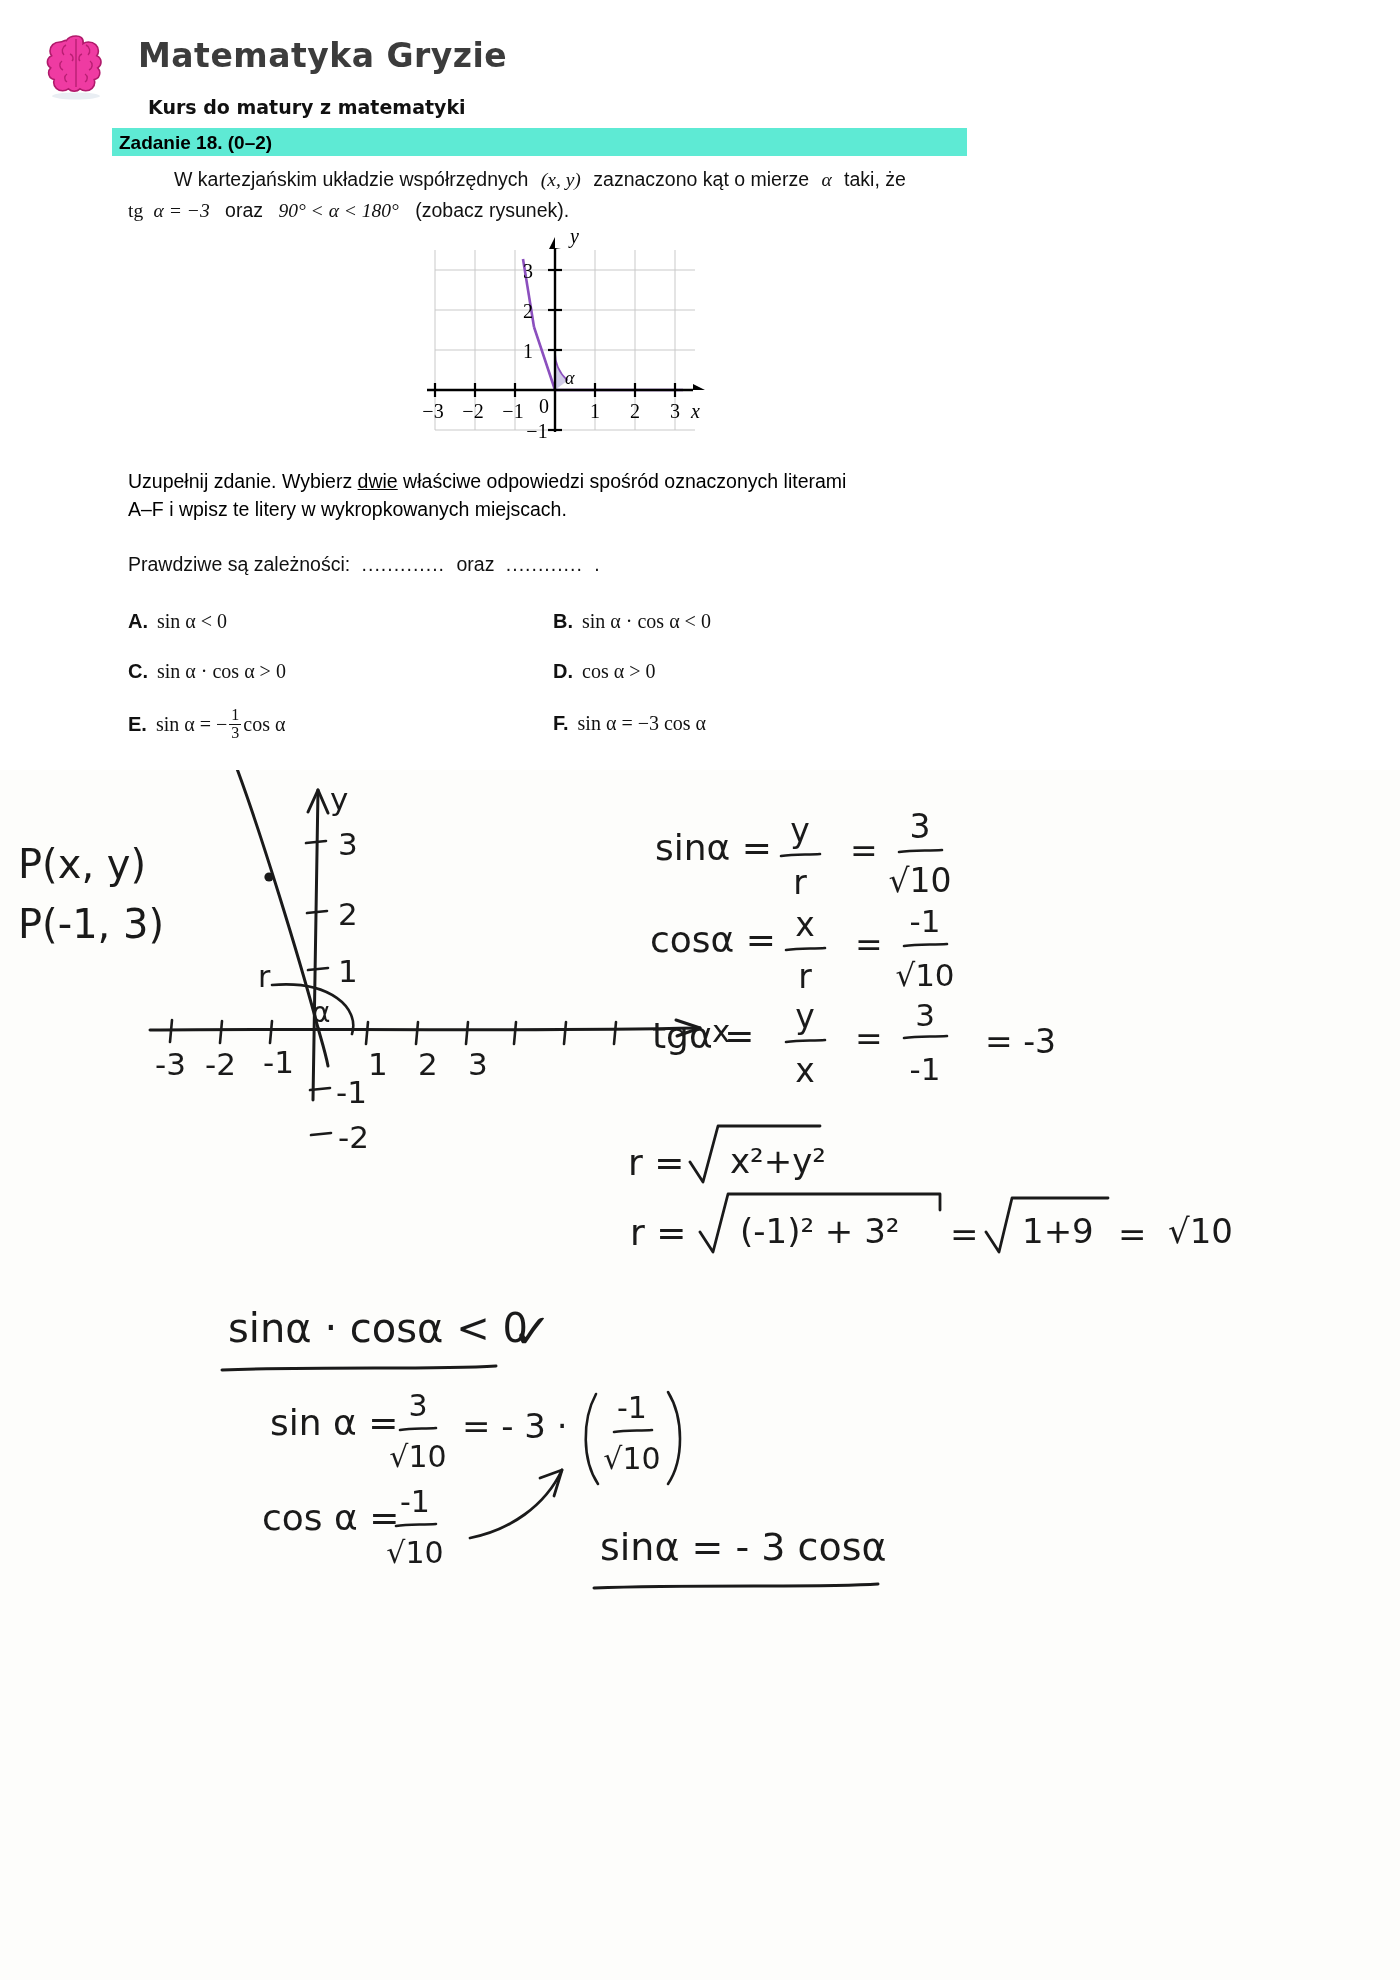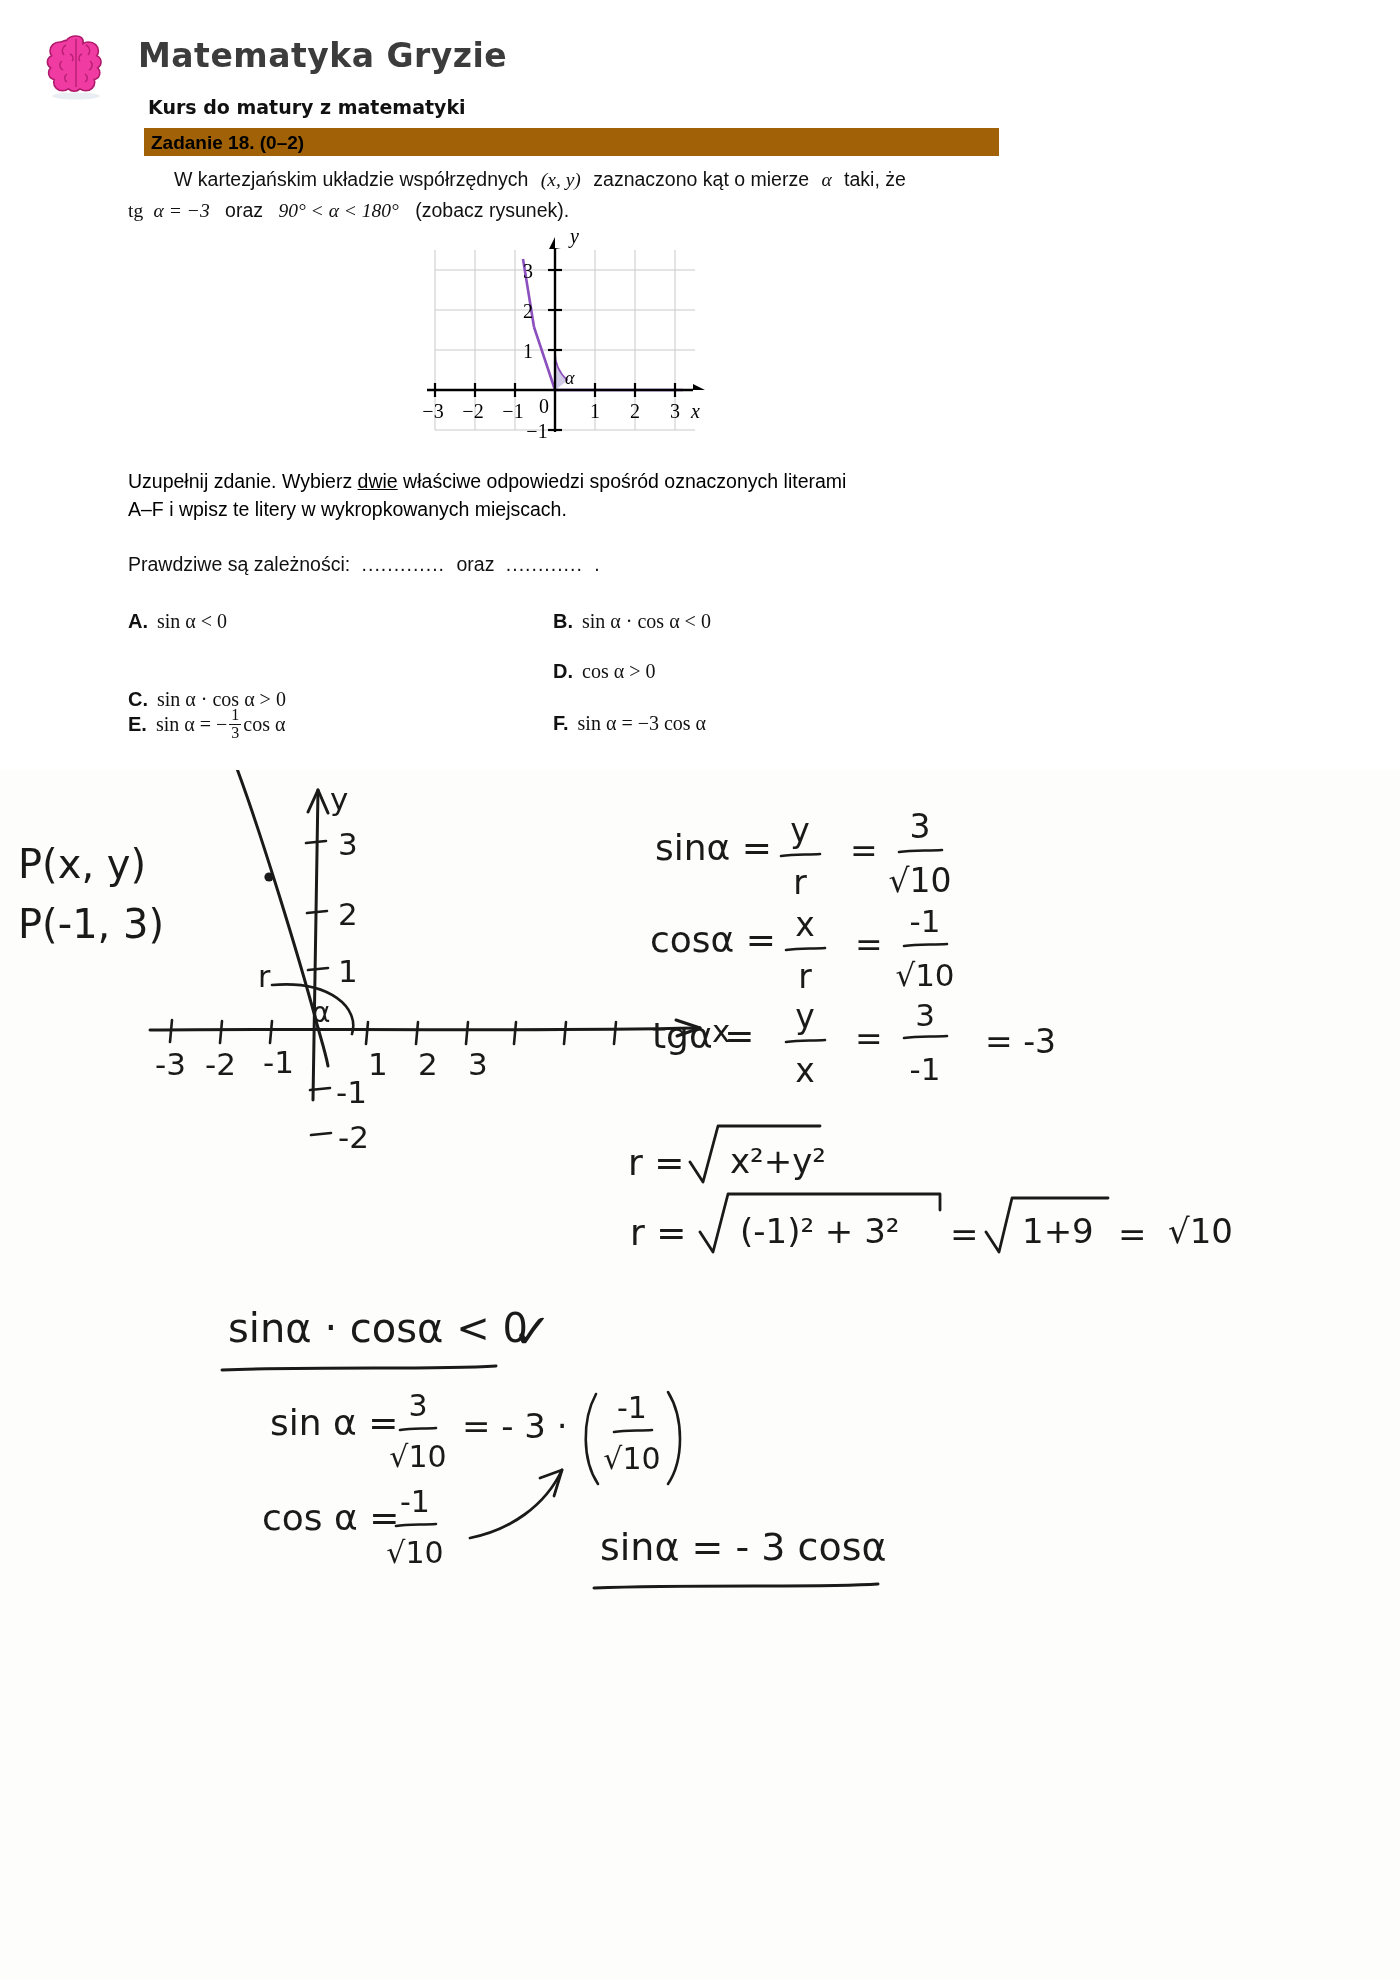--- a/index.html
+++ b/index.html
@@ -19,22 +19,22 @@
   }
   .brand-sub{
     position:absolute;left:148px;top:80px;
     font-size:19px;font-weight:700;color:#111;
     font-family:"DejaVu Sans", sans-serif;
     margin-top:16px;
   }
 
   
   .task-bar{
-    position:absolute;left:144px;top:128px;width:855px;height:28px;
-    background:#a16207;
+    position:absolute;left:112px;top:128px;width:855px;height:28px;
+    background:#5eead4;
   }
   .task-bar span{
     position:absolute;left:7px;top:4px;
     font-size:19px;font-weight:700;color:#000;
   }
 
   
   .qline{
     position:absolute;left:128px;font-size:19.5px;color:#111;white-space:nowrap;
   }
@@ -60,21 +60,21 @@
   .dots{letter-spacing:1px;}
 
   
   .opt{position:absolute;font-size:20px;white-space:nowrap;color:#111;}
   .opt .lbl{font-weight:700;font-family:"Liberation Sans",sans-serif;margin-right:9px;}
   .opt .expr{font-family:"Liberation Serif", serif;}
   .colL{left:128px;}
   .colR{left:553px;}
   .rowA{top:610px;}
   .rowB{top:610px;}
-  .rowC{top:688px;}
+  .rowC{top:660px;}
   .rowD{top:660px;}
   .rowE{top:707px;}
   .rowF{top:712px;}
   .frac{display:inline-block;vertical-align:-0.45em;text-align:center;font-size:16px;line-height:1.05;margin:0 2px;}
   .frac .num{display:block;border-bottom:1.4px solid #111;padding:0 2px;}
   .frac .den{display:block;padding:0 2px;}
 
   
   .hand{position:absolute;left:0;top:770px;width:1400px;height:1210px;}
   .hw{fill:none;stroke:#1a1a1a;stroke-linecap:round;stroke-linejoin:round;}

